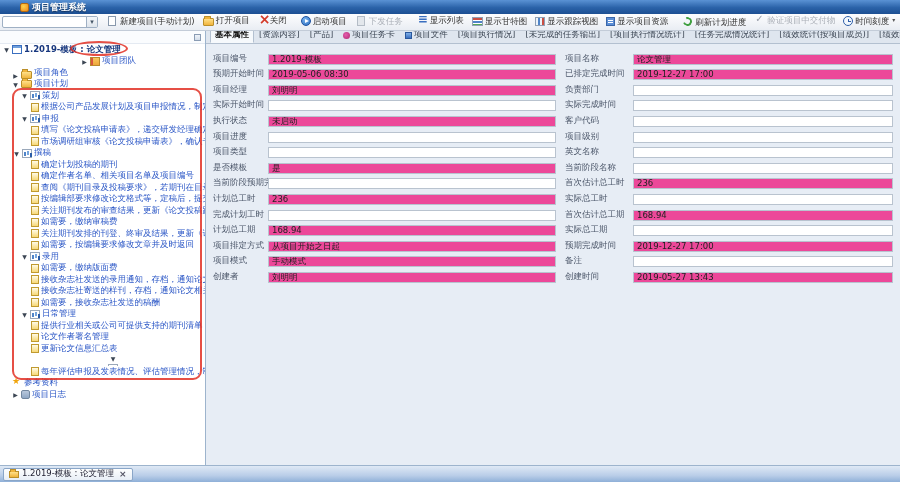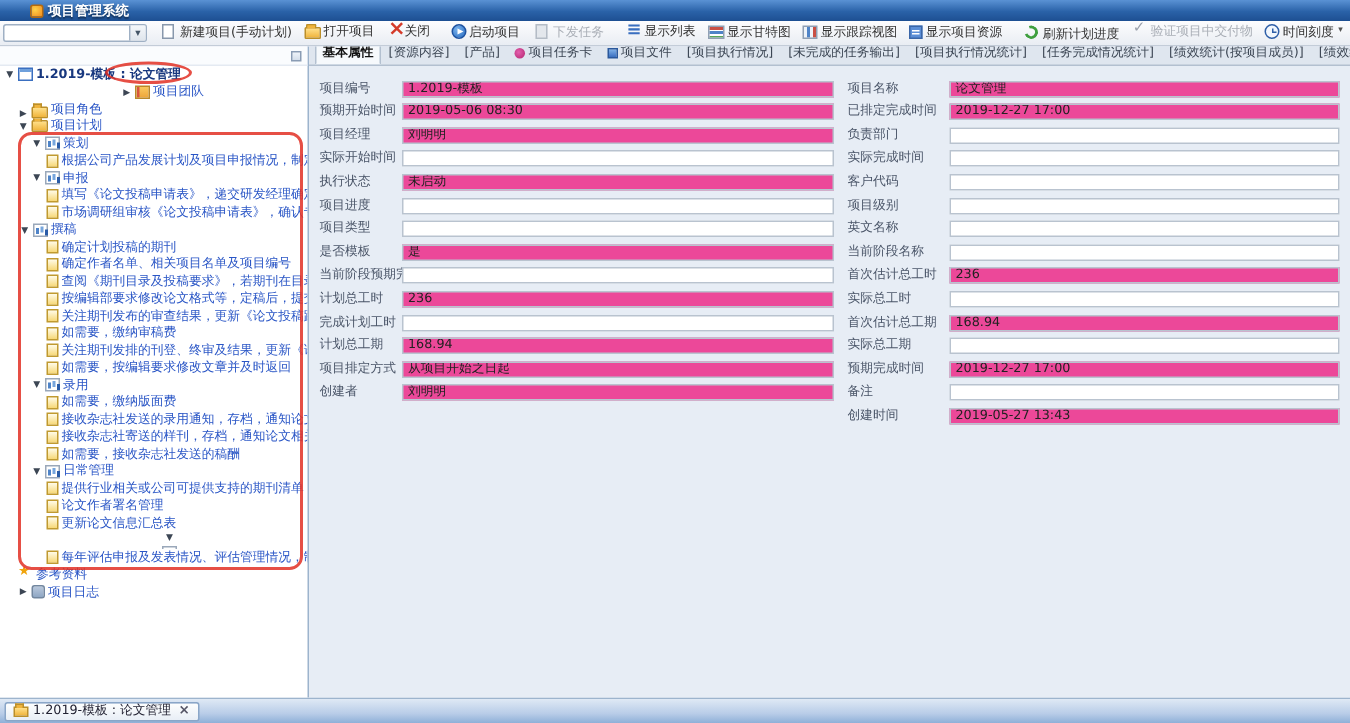--- a/index.html
+++ b/index.html
@@ -374,20 +374,24 @@
           </div>
           <div class="frow">
             <div class="flabel">计划总工期</div>
             <div class="ffield filled">168.94</div>
           </div>
           <div class="frow">
             <div class="flabel">项目排定方式</div>
             <div class="ffield filled">从项目开始之日起</div>
           </div>
           <div class="frow">
+            <div class="flabel">项目模式</div>
+            <div class="ffield filled">手动模式</div>
+          </div>
+          <div class="frow">
             <div class="flabel">创建者</div>
             <div class="ffield filled">刘明明</div>
           </div>
         </div>
         <div class="fcol fcol-right">
           <div class="frow">
             <div class="flabel">项目名称</div>
             <div class="ffield filled">论文管理</div>
           </div>
           <div class="frow">

